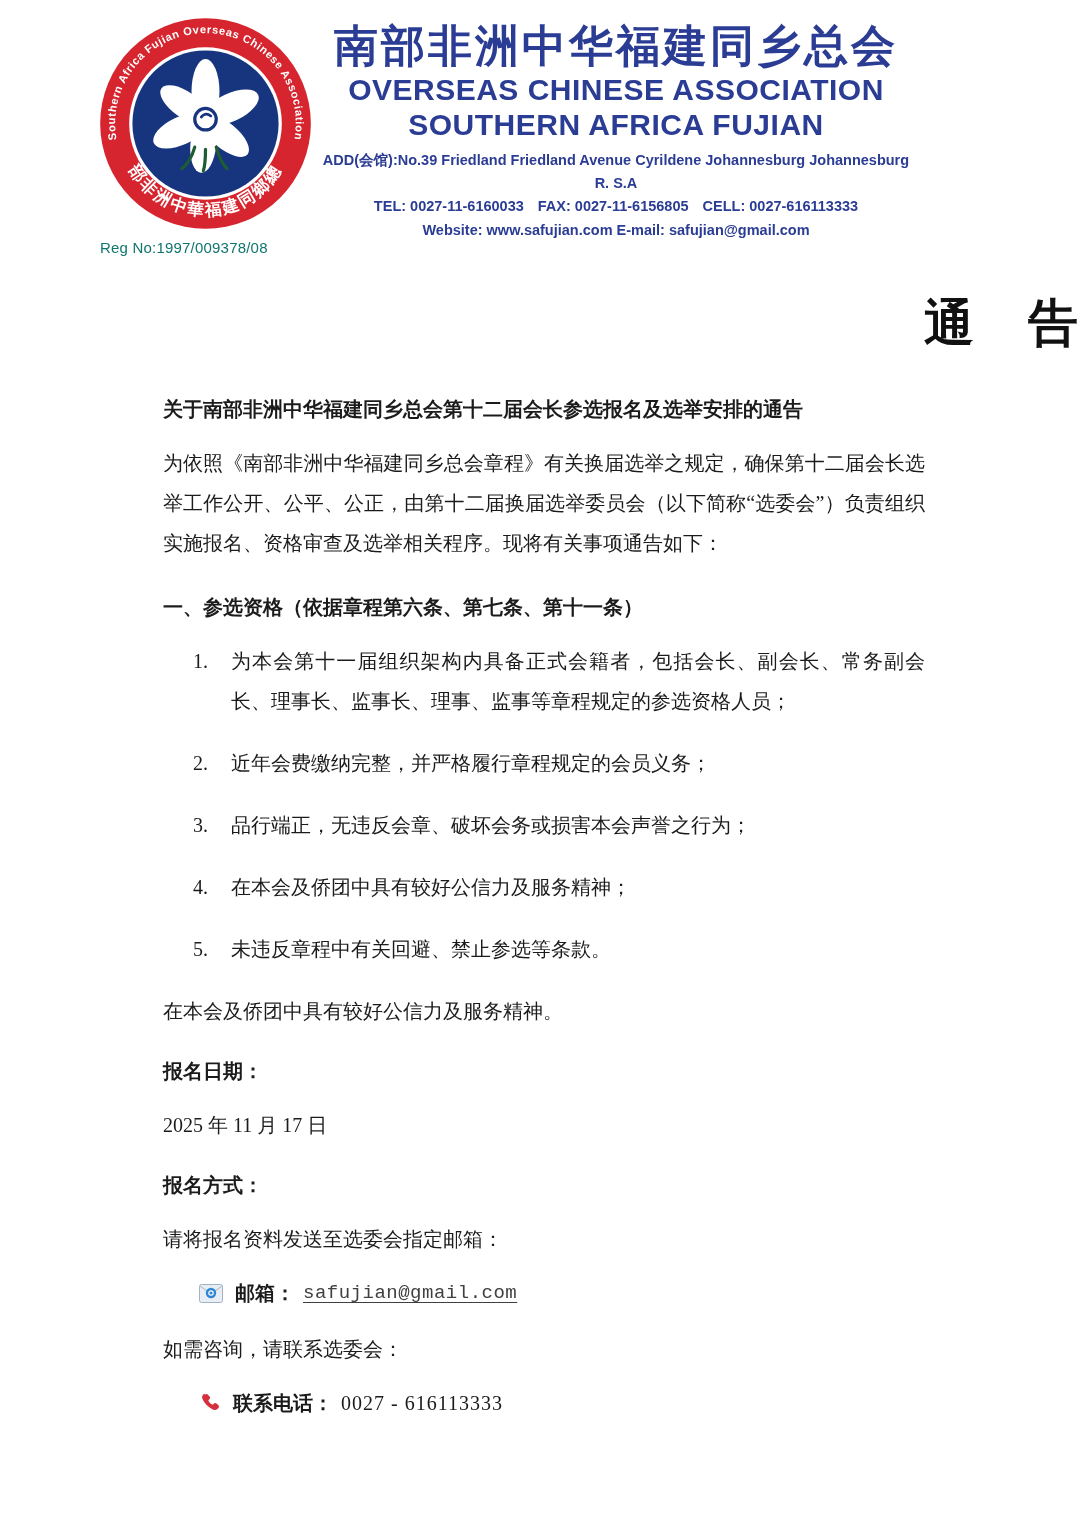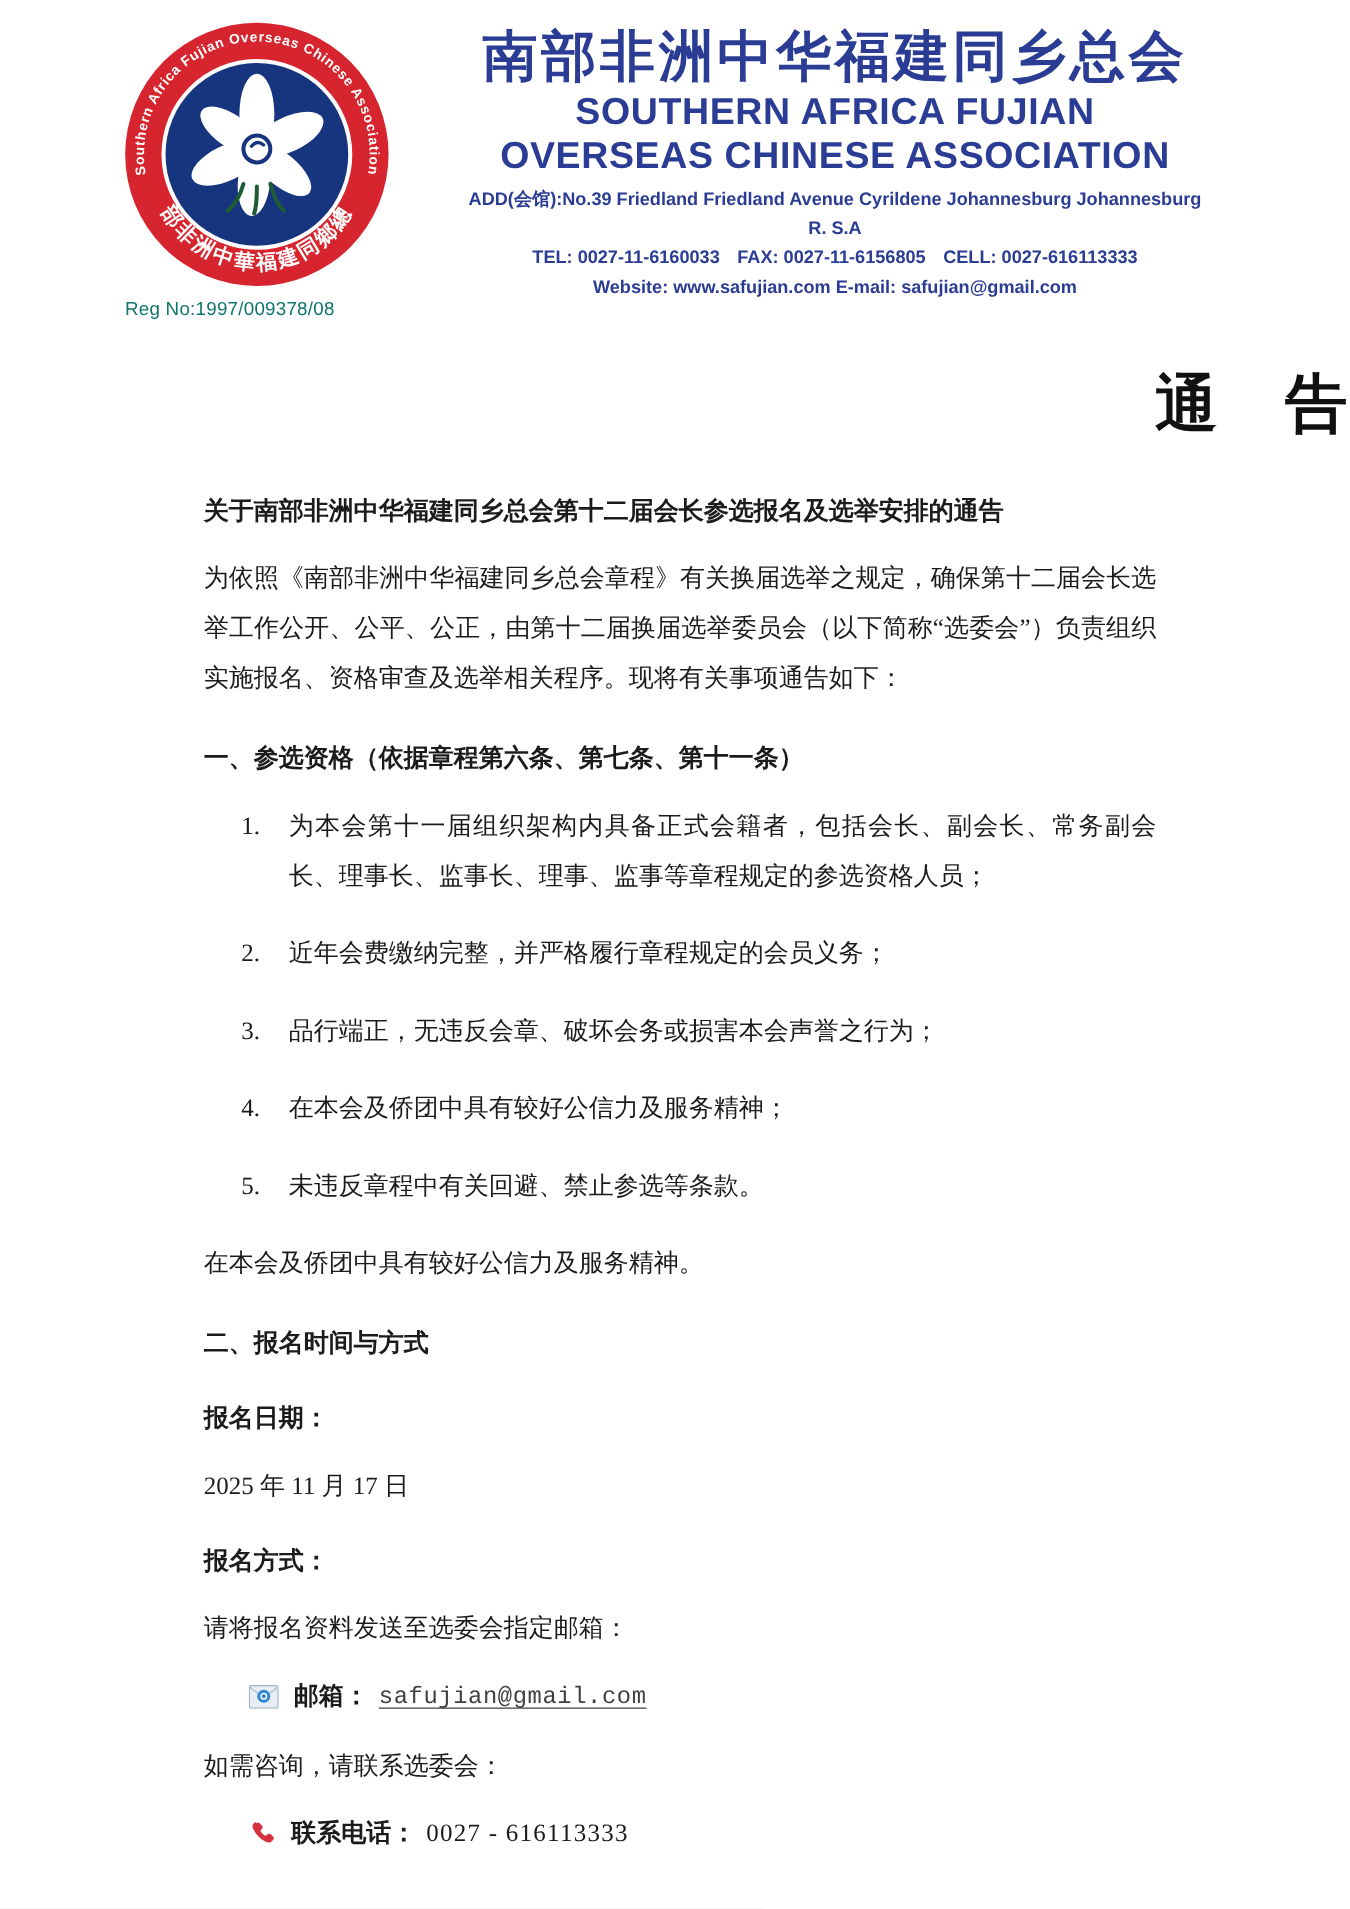--- a/index.html
+++ b/index.html
@@ -10,21 +10,21 @@
     color:#1b1b1b; overflow:hidden; position:relative;
   }
   
   .header { display:flex; padding-top:16px; }
   .logo-col { margin-left:98px; width:218px; flex:none; }
   .logo-col svg { display:block; }
   .reg-no {
     margin-top:8px; font-family:"Liberation Sans","DejaVu Sans",sans-serif;
     font-size:15px; color:#0f766e; letter-spacing:0.2px; padding-left:2px;
   }
-  .org-col { margin-left:52px; width:600px; text-align:center; padding-top:2px;
+  .org-col { width:600px; text-align:center; padding-top:2px;
     font-family:"Liberation Sans","DejaVu Sans",sans-serif; }
   .org-zh { font-size:44px; font-weight:bold; letter-spacing:3px; line-height:1.25; }
   .org-en { font-size:30px; font-weight:bold; letter-spacing:0.5px; line-height:1.15; }
   .org-meta { margin-top:7px; font-size:14.5px; font-weight:bold; line-height:1.6; }
   .org-meta .gap { display:inline-block; width:14px; }
   
   .doc-title { text-align:right; margin-top:34px; font-size:50px; font-weight:600;
     letter-spacing:2px; color:#111; }
   .content { width:762px; margin:32px 0 0 163px; font-size:20px; line-height:40px;
     text-align:justify; }
@@ -88,22 +88,22 @@
         </text>
         <text font-family="Liberation Sans, DejaVu Sans, sans-serif" font-size="15.5" font-weight="bold" fill="#ffffff" letter-spacing="2">
           <textPath href="#arcBottom" startOffset="50%" text-anchor="middle">南部非洲中華福建同鄉總會</textPath>
         </text>
       </svg>
       <div class="reg-no">Reg No:1997/009378/08</div>
     </div>
 
     <div class="org-col" style="color:#2b3c94;">
       <div class="org-zh">南部非洲中华福建同乡总会</div>
+      <div class="org-en">OVERSEAS CHINESE ASSOCIATION</div>
       <div class="org-en">SOUTHERN AFRICA FUJIAN</div>
-      <div class="org-en">OVERSEAS CHINESE ASSOCIATION</div>
       <div class="org-meta">
         <div>ADD(会馆):No.39 Friedland Friedland Avenue Cyrildene Johannesburg Johannesburg R. S.A</div>
         <div>
           <span>TEL: 0027-11-6160033</span><span class="gap"></span><span>FAX: 0027-11-6156805</span><span class="gap"></span><span>CELL: 0027-616113333</span>
         </div>
         <div>Website: www.safujian.com E-mail: safujian@gmail.com</div>
       </div>
     </div>
   </div>
 
@@ -136,21 +136,20 @@
         <span class="li-text">在本会及侨团中具有较好公信力及服务精神；</span>
       </li>
       <li>
         <span class="li-num">5.</span>
         <span class="li-text">未违反章程中有关回避、禁止参选等条款。</span>
       </li>
     </ol>
 
     <p>在本会及侨团中具有较好公信力及服务精神。</p>
 
-    <p class="sec-heading">二、报名时间与方式</p>
 
     <p class="label-p">报名日期：</p>
     <p class="value-p">2025 年 11 月 17 日</p>
 
     <p class="label-p">报名方式：</p>
     <p>请将报名资料发送至选委会指定邮箱：</p>
 
     <div class="icon-row">
       <span class="ic">
         <svg width="24" height="19" viewBox="0 0 24 19">

